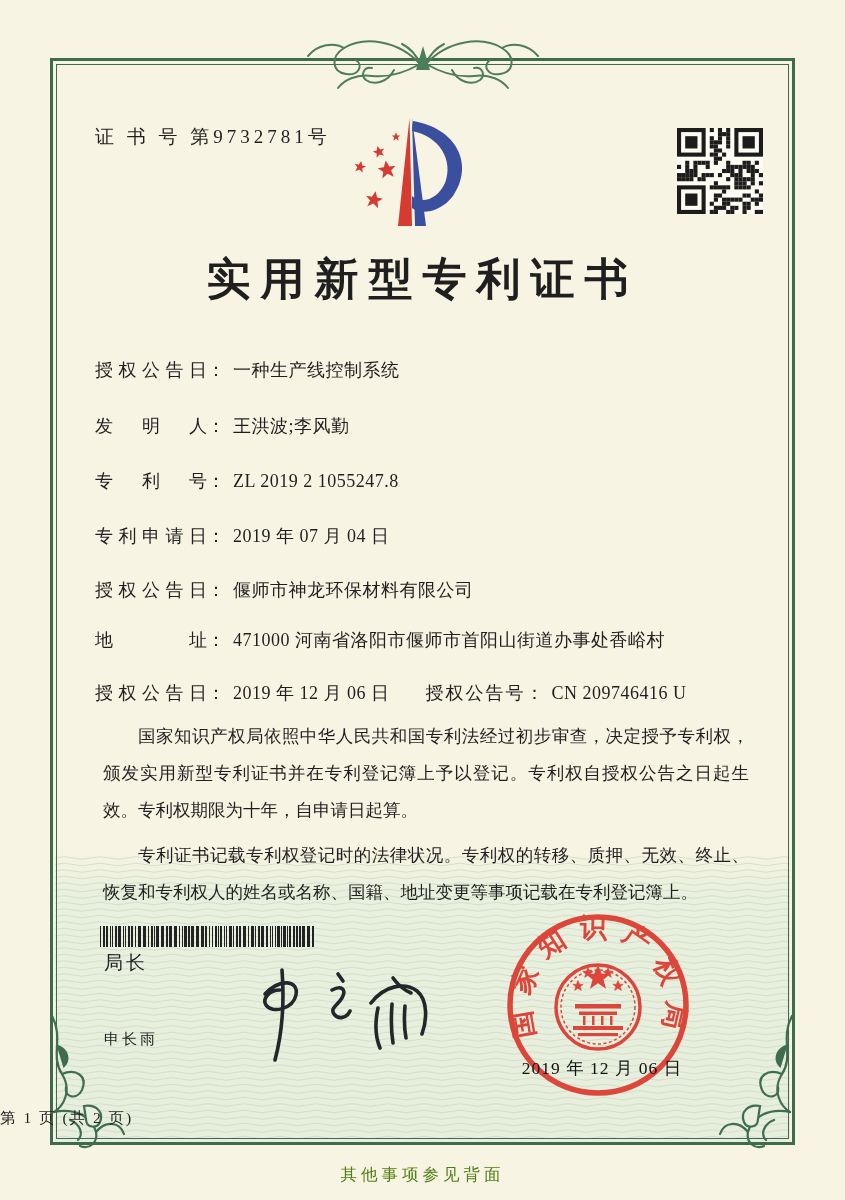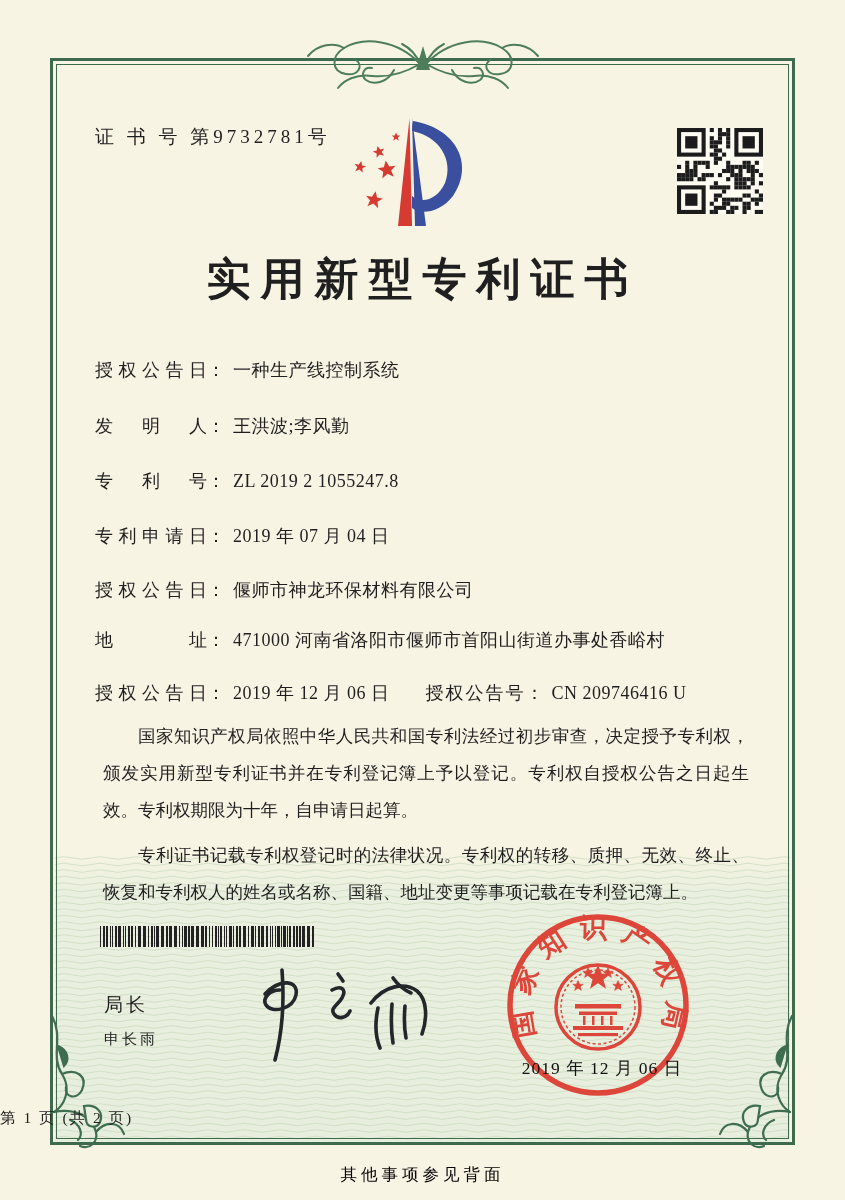--- a/index.html
+++ b/index.html
@@ -40,28 +40,28 @@
   .row-colon{display:inline-block;margin-right:8px;}
   .row-value{letter-spacing:0.5px;}
   .pair2{margin-left:36px;display:inline-flex;align-items:baseline;}
   .pair2 .row-label{width:auto;text-align-last:auto;letter-spacing:2px;}
   
   .paras{position:absolute;left:95px;top:710px;width:662px;font-size:17.5px;line-height:37px;
          text-align:justify;}
   .paras p{margin:8px;text-indent:2em;}
   
   .barcode{position:absolute;left:100px;top:926px;}
-  .sig-title{position:absolute;left:104px;top:992px;font-size:19px;letter-spacing:3px;}
+  .sig-title{position:absolute;left:104px;top:950px;font-size:19px;letter-spacing:3px;}
   .sig-name{position:absolute;left:104px;top:1030px;font-size:15px;letter-spacing:3px;}
   .signature{position:absolute;left:235px;top:958px;}
   .seal{position:absolute;left:503px;top:910px;opacity:0.92;}
   .seal-date{position:absolute;left:512px;top:1056px;width:180px;text-align:center;
              font-size:17.5px;letter-spacing:1px;color:#111;}
   .page-info{position:absolute;left:0;top:1108px;width:845px;font-size:15.5px;letter-spacing:2px;}
-  .back-note{position:absolute;left:0;top:1164px;width:845px;text-align:center;font-size:16.5px;letter-spacing:4px;color:#000000;}
+  .back-note{position:absolute;left:0;top:1164px;width:845px;text-align:center;font-size:16.5px;letter-spacing:4px;color:#4d7c0f;}
 </style>
 </head>
 <body>
 
 <div class="cert">
 
   <div class="band">
     <svg id="waves" width="735" height="292">
         <path d="M0 8.0 q9 -2.6 18 0 t18 0 q9 -2.6 18 0 t18 0 q9 -2.6 18 0 t18 0 q9 -2.6 18 0 t18 0 q9 -2.6 18 0 t18 0 q9 -2.6 18 0 t18 0 q9 -2.6 18 0 t18 0 q9 -2.6 18 0 t18 0 q9 -2.6 18 0 t18 0 q9 -2.6 18 0 t18 0 q9 -2.6 18 0 t18 0 q9 -2.6 18 0 t18 0 q9 -2.6 18 0 t18 0 q9 -2.6 18 0 t18 0 q9 -2.6 18 0 t18 0 q9 -2.6 18 0 t18 0 q9 -2.6 18 0 t18 0 q9 -2.6 18 0 t18 0 q9 -2.6 18 0 t18 0 q9 -2.6 18 0 t18 0 q9 -2.6 18 0 t18 0" fill="none" stroke="#cbdcbf" stroke-width="0.9" opacity="0.85"></path>
         <path d="M0 14.5 q9 -2.6 18 0 t18 0 q9 -2.6 18 0 t18 0 q9 -2.6 18 0 t18 0 q9 -2.6 18 0 t18 0 q9 -2.6 18 0 t18 0 q9 -2.6 18 0 t18 0 q9 -2.6 18 0 t18 0 q9 -2.6 18 0 t18 0 q9 -2.6 18 0 t18 0 q9 -2.6 18 0 t18 0 q9 -2.6 18 0 t18 0 q9 -2.6 18 0 t18 0 q9 -2.6 18 0 t18 0 q9 -2.6 18 0 t18 0 q9 -2.6 18 0 t18 0 q9 -2.6 18 0 t18 0 q9 -2.6 18 0 t18 0 q9 -2.6 18 0 t18 0 q9 -2.6 18 0 t18 0 q9 -2.6 18 0 t18 0 q9 -2.6 18 0 t18 0" fill="none" stroke="#cbdcbf" stroke-width="0.9" opacity="0.85"></path>

